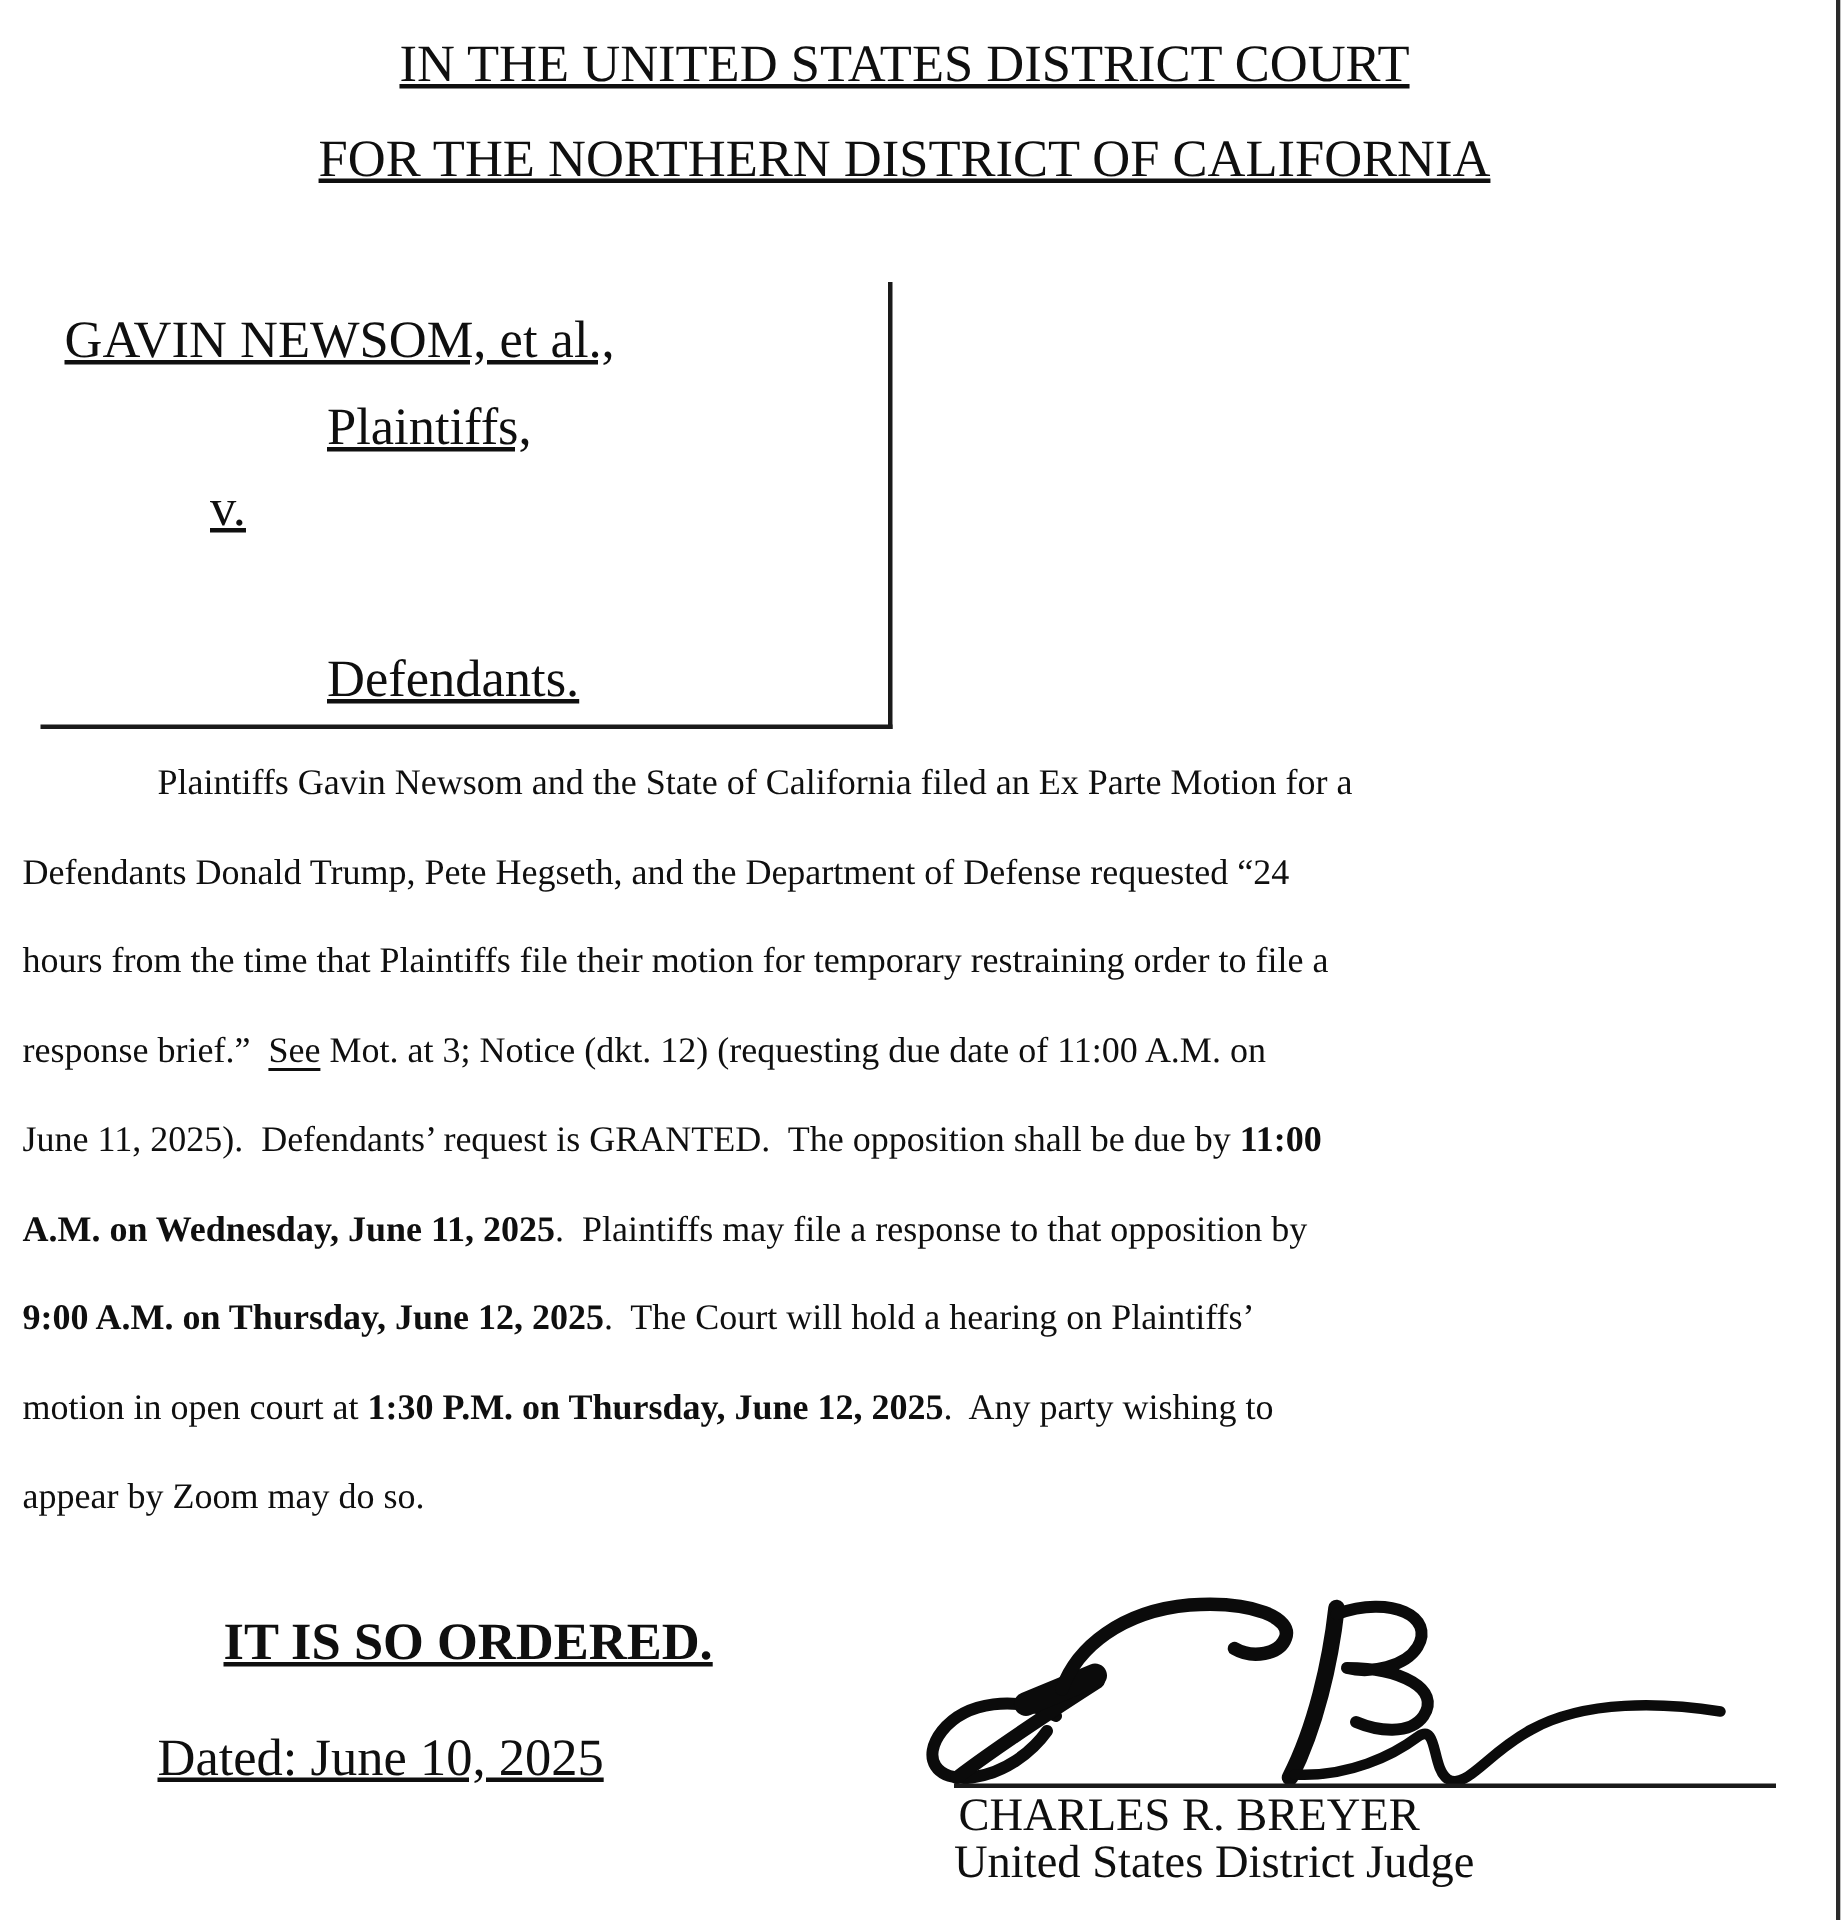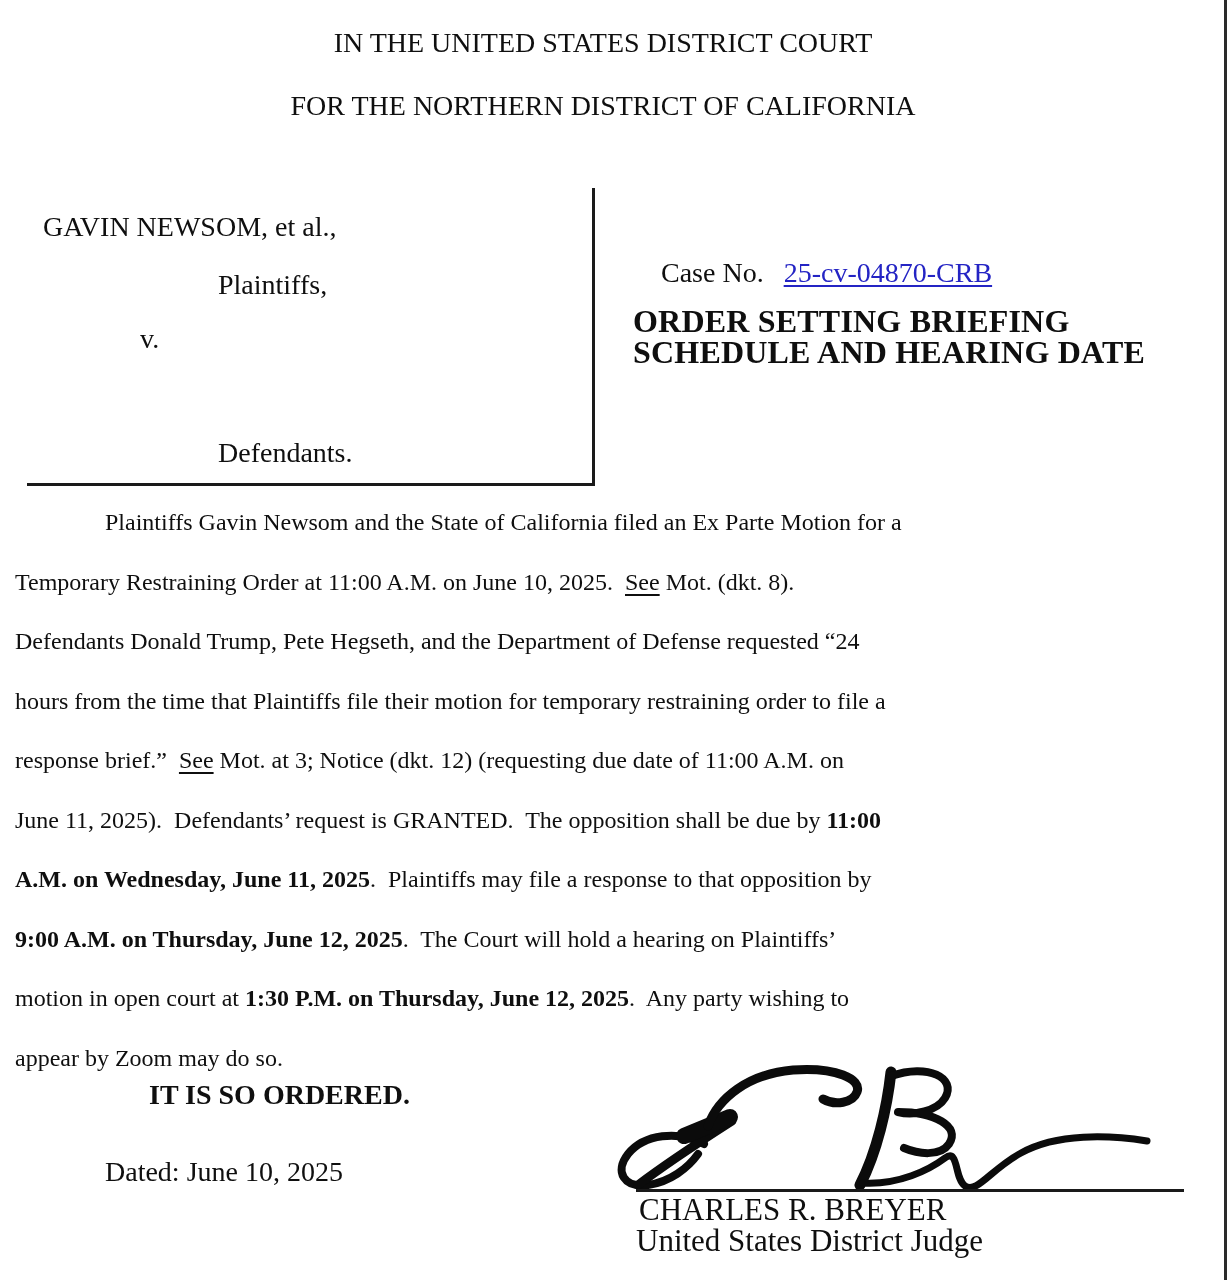--- a/index.html
+++ b/index.html
@@ -9,21 +9,21 @@
     margin:0 auto;
     background:#ffffff;
     font-family:"Liberation Serif","DejaVu Serif",serif;
     color:#0f0f0f;
     overflow:hidden;
     box-sizing:border-box;
     border-right:3px solid #2a2a2a;
   }
   .abs { position:absolute; }
   .ctr { width:1206px; left:0; text-align:center; }
-  .t32 { font-size:28px; line-height:38px; white-space:pre; }
+  .t32 { font-size:35px; line-height:38px; white-space:pre;text-decoration:underline; }
   .t31 { font-size:31px; line-height:31px; white-space:pre; }
   .bold { font-weight:bold; }
   .rule { background:#1a1a1a; }
   .case-link { color:#2424c4; text-decoration:underline; text-underline-offset:3px; cursor:pointer; }
   .order-title { font-size:32px; font-weight:bold; line-height:31px; letter-spacing:0.2px; }
   .body-block { left:15px; top:493px; width:1200px; font-size:24px;font-family:Liberation Serif, serif; }
   .body-line { line-height:59.5px; white-space:pre; }
   .body-line:first-child { padding-left:90px; }
   .body-line .b { font-weight:bold; }
   .body-line .u { text-decoration:underline; text-underline-offset:4px; }
@@ -38,31 +38,23 @@
   <div class="abs ctr t32" style="top:87px;">FOR THE NORTHERN DISTRICT OF CALIFORNIA</div>
 
   <div class="abs t32" style="left:43px;  top:208px;">GAVIN NEWSOM, et al.,</div>
   <div class="abs t32" style="left:218px; top:266px;">Plaintiffs,</div>
   <div class="abs t32" style="left:140px; top:320px;">v.</div>
   <div class="abs t32" style="left:218px; top:434px;">Defendants.</div>
 
   <div class="abs rule" style="left:592px; top:188px; width:3px; height:298px;"></div>
   <div class="abs rule" style="left:27px;  top:483px; width:568px; height:3px;"></div>
 
-  <div class="abs t32" style="left:633px; top:216px;">
-    <span>Case No.</span><span class="case-link" style="margin-left: 20px; color: rgb(36, 36, 196);">25-cv-04870-CRB</span>
-  </div>
-  <div class="abs order-title" style="left:633px; top:306px; width:570px;">
-    <div>ORDER SETTING BRIEFING</div>
-    <div>SCHEDULE AND HEARING DATE</div>
-  </div>
 
   <div class="abs body-block">
       <div class="body-line"><span>Plaintiffs Gavin Newsom and the State of California filed an Ex Parte Motion for a</span></div>
-      <div class="body-line"><span>Temporary Restraining Order at 11:00 A.M. on June 10, 2025.&nbsp; </span><span class="u">See</span><span> Mot. (dkt. 8).</span></div>
       <div class="body-line"><span>Defendants Donald Trump, Pete Hegseth, and the Department of Defense requested “24</span></div>
       <div class="body-line"><span>hours from the time that Plaintiffs file their motion for temporary restraining order to file a</span></div>
       <div class="body-line"><span>response brief.”&nbsp; </span><span class="u">See</span><span> Mot. at 3; Notice (dkt. 12) (requesting due date of 11:00 A.M. on</span></div>
       <div class="body-line"><span>June 11, 2025).&nbsp; Defendants’ request is GRANTED.&nbsp; The opposition shall be due by </span><span class="b">11:00</span></div>
       <div class="body-line"><span class="b">A.M. on Wednesday, June 11, 2025</span><span>.&nbsp; Plaintiffs may file a response to that opposition by</span></div>
       <div class="body-line"><span class="b">9:00 A.M. on Thursday, June 12, 2025</span><span>.&nbsp; The Court will hold a hearing on Plaintiffs’</span></div>
       <div class="body-line"><span>motion in open court at </span><span class="b">1:30 P.M. on Thursday, June 12, 2025</span><span>.&nbsp; Any party wishing to</span></div>
       <div class="body-line"><span>appear by Zoom may do so.</span></div>
     </div>
 

